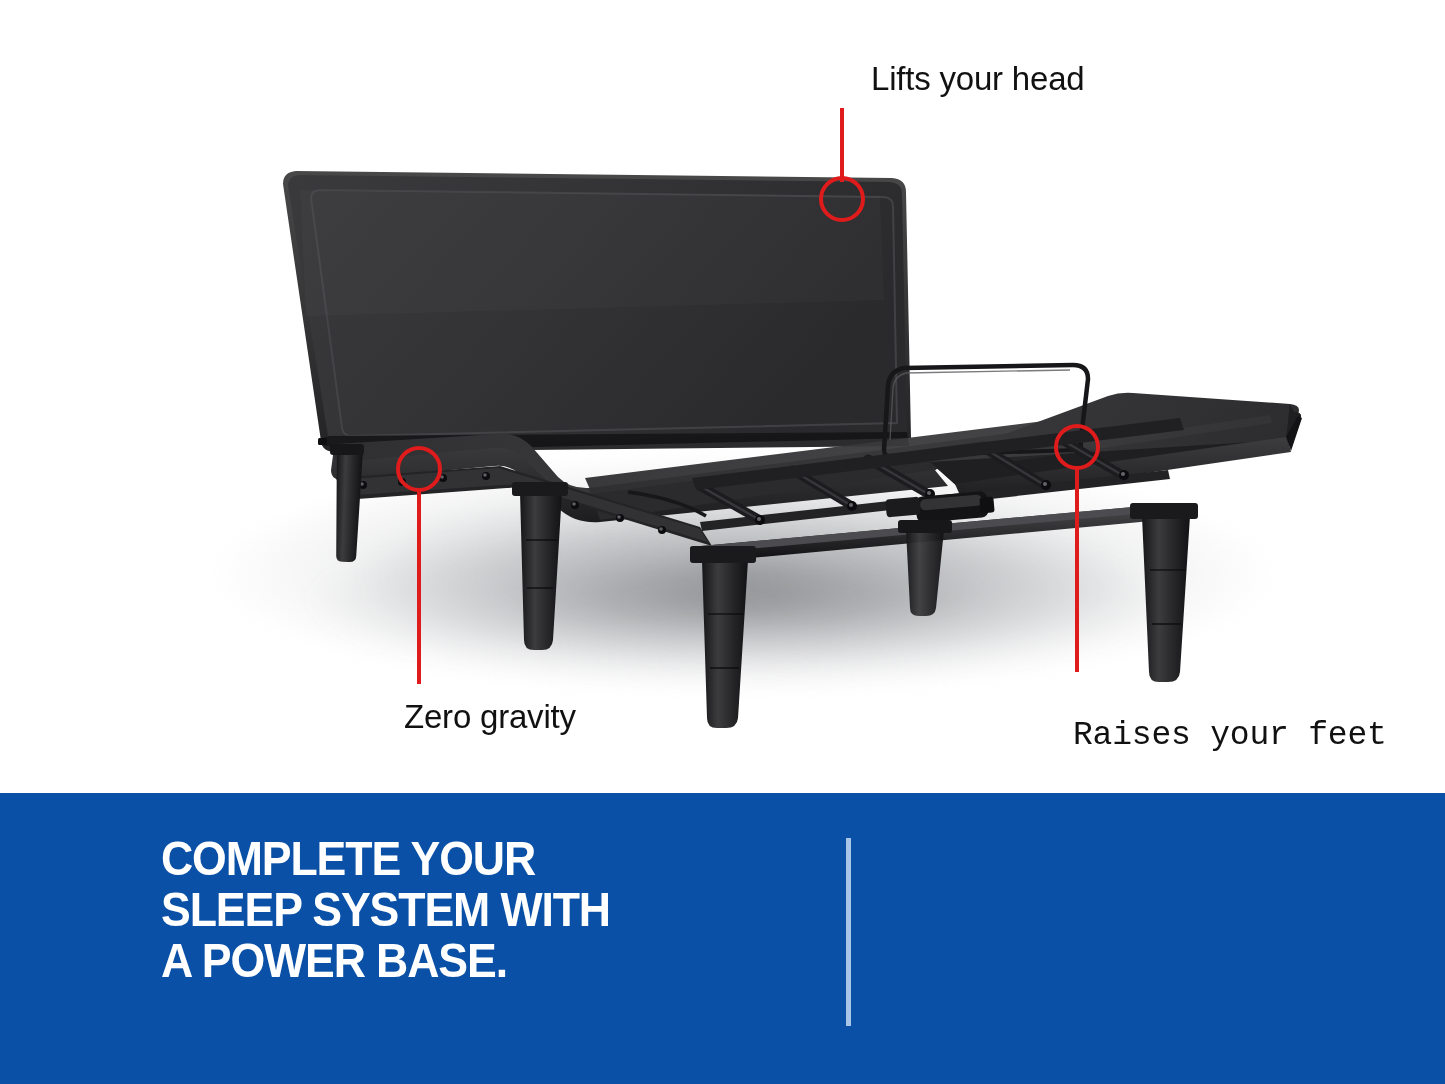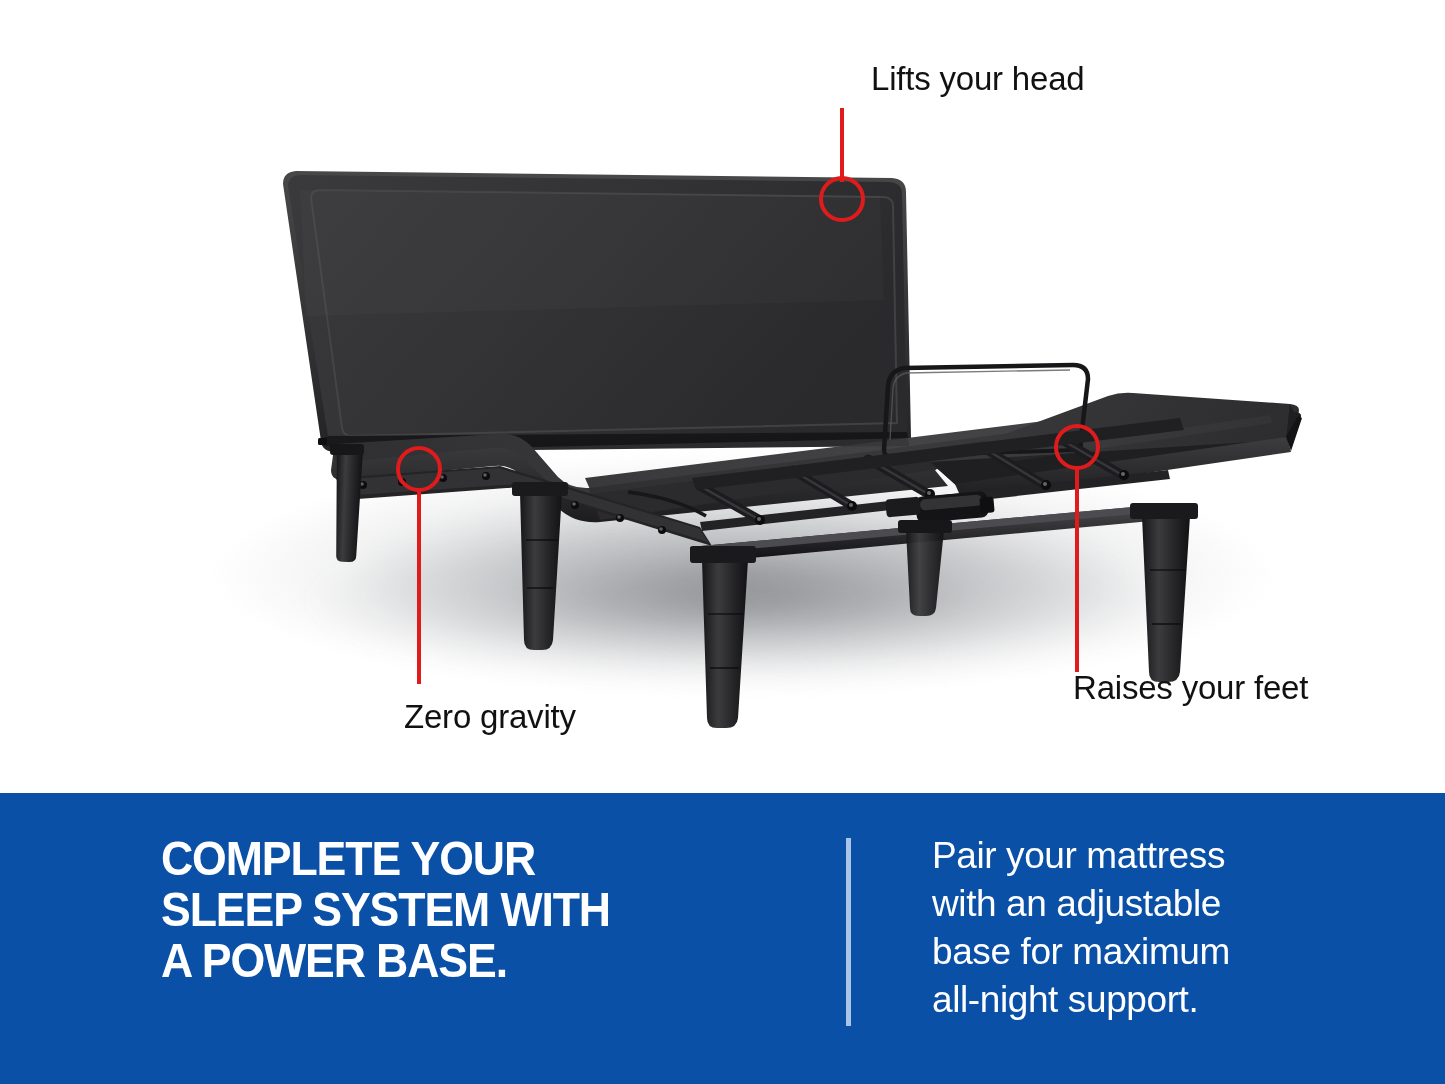--- a/index.html
+++ b/index.html
@@ -254,39 +254,33 @@
 
     <div>
       <div class="cl-ring" style="left:396px;top:446px;width:46px;height:46px;"></div>
       <div class="cl-line" style="left:417px;top:490px;height:194px;"></div>
       <div class="callout-label" style="left:404px;top:700px;">Zero gravity</div>
     </div>
 
     <div>
       <div class="cl-ring" style="left:1054px;top:424px;width:46px;height:46px;"></div>
       <div class="cl-line" style="left:1075px;top:468px;height:204px;"></div>
-      <div class="callout-label" style="left:1073px;top:671px;">Raises your feet</div>
+      <div class="callout-label" style="left:1073px;top:719px;font-family:Liberation Mono, monospace;">Raises your feet</div>
     </div>
 
   </div>
 
   <div class="banner">
     <div class="banner-inner">
 
       <div class="headline">
         <span class="hl">COMPLETE YOUR</span>
         <span class="hl">SLEEP SYSTEM WITH</span>
         <span class="hl">A POWER BASE.</span>
       </div>
 
       <div class="divider"></div>
 
-      <div class="subcopy">
-        <span class="sl">Pair your mattress</span>
-        <span class="sl">with an adjustable</span>
-        <span class="sl">base for maximum</span>
-        <span class="sl">all-night support.</span>
-      </div>
 
     </div>
   </div>
 
 </div>
 
 </body></html>

